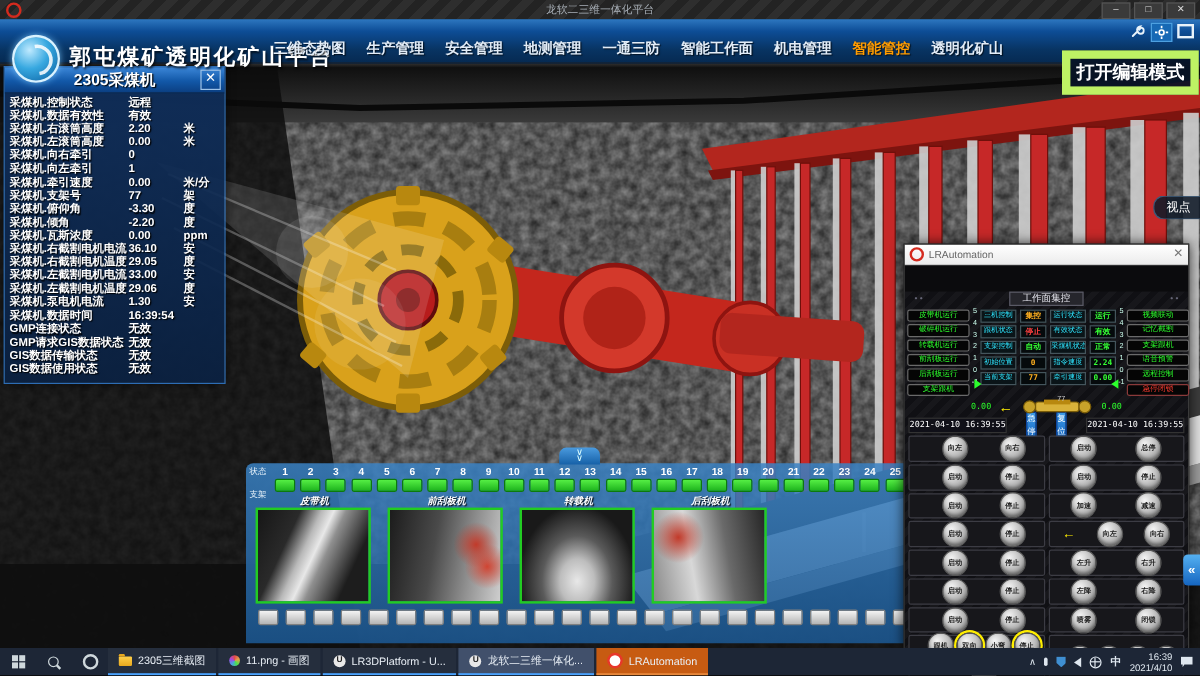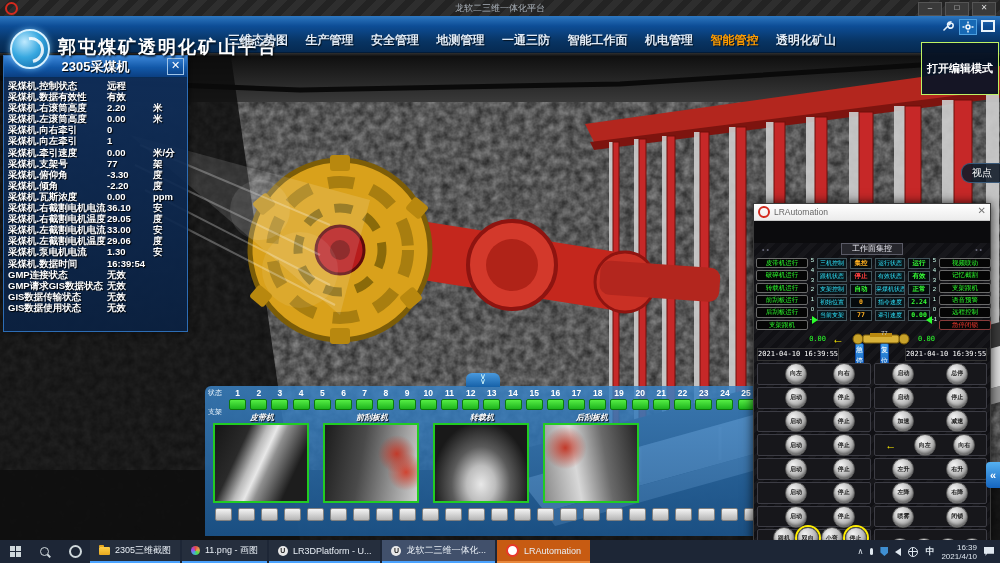--- a/index.html
+++ b/index.html
@@ -35,42 +35,42 @@
     text-shadow:1px 1px 1px rgba(0,0,0,.7);white-space:nowrap;}
   .nav-item.active{color:#ff9c00;}
   .nav-icons{position:absolute;right:4px;top:3px;display:flex;gap:3px;}
   .nav-ico{width:16px;height:14px;display:flex;align-items:center;justify-content:center;}
   .nav-ico svg{display:block;}
   .nav-ico.gearbg{background:#1769b5;border:1px solid #4da0e0;}
   .screen-ico{width:10px;height:8px;border:2px solid #e8f2fa;}
 
   
   .edit-btn{position:absolute;right:1px;top:42px;z-index:6;background:rgba(8,20,38,.92);
-    border:1px solid #bef264;color:#fff;font-size:11px;font-weight:bold;padding:18px 5px;}
+    border:7px solid #bef264;color:#fff;font-size:15px;font-weight:bold;padding:2px 5px;}
   .viewpoint-tab{position:absolute;right:0;top:163px;z-index:4;background:rgba(16,26,40,.88);
     border:1px solid #3c novel5a7a;border:1px solid #3a5a7a;border-right:none;border-radius:9px 0 0 9px;
     color:#fff;font-size:10px;padding:2px 8px 2px 10px;text-align:right;}
   .collapse-tab{position:absolute;right:0;top:462px;z-index:7;width:14px;height:26px;
     background:linear-gradient(180deg,#55b1f2,#1565c0);border-radius:4px 0 0 4px;color:#fff;
     font-size:11px;font-weight:bold;display:flex;align-items:center;justify-content:center;}
 
   
   .scene{position:absolute;left:0;top:50px;width:1000px;height:490px;z-index:1;}
 
   
   .left-panel{position:absolute;left:3px;top:55px;width:183px;z-index:4;
     background:linear-gradient(180deg,rgba(16,48,94,.92),rgba(10,33,66,.92));
     border:1px solid #2d6db5;box-shadow:0 0 8px rgba(0,0,0,.6);}
   .lp-header{height:21px;background:linear-gradient(180deg,#3b86d8 0%,#1258a8 55%,#0b3f82 100%);
     display:flex;align-items:center;justify-content:center;position:relative;
     border-bottom:1px solid #0a2c55;}
   .lp-title{font-size:13px;font-weight:bold;color:#fff;text-shadow:1px 1px 1px #000;}
   .lp-close{position:absolute;right:3px;top:2px;width:15px;height:15px;border:1px solid #9fc4e8;
     color:#fff;font-size:11px;line-height:13px;text-align:center;}
-  .lp-rows{padding:2px 3px 18px 4px;}
+  .lp-rows{padding:2px 3px 6px 4px;}
   .lp-row{display:flex;font-size:9.5px;line-height:11.1px;color:#fff;font-weight:bold;
     text-shadow:1px 1px 1px #000;}
   .lp-label{width:99px;flex:none;white-space:nowrap;overflow:hidden;}
   .lp-value{width:46px;flex:none;}
   .lp-unit{flex:1;}
 
   
   .camera-strip{position:absolute;left:205px;top:386px;width:556px;height:150px;z-index:3;
     background:linear-gradient(180deg,rgba(58,130,196,.85),rgba(28,90,150,.85));
     border-radius:6px 6px 0 0;}

